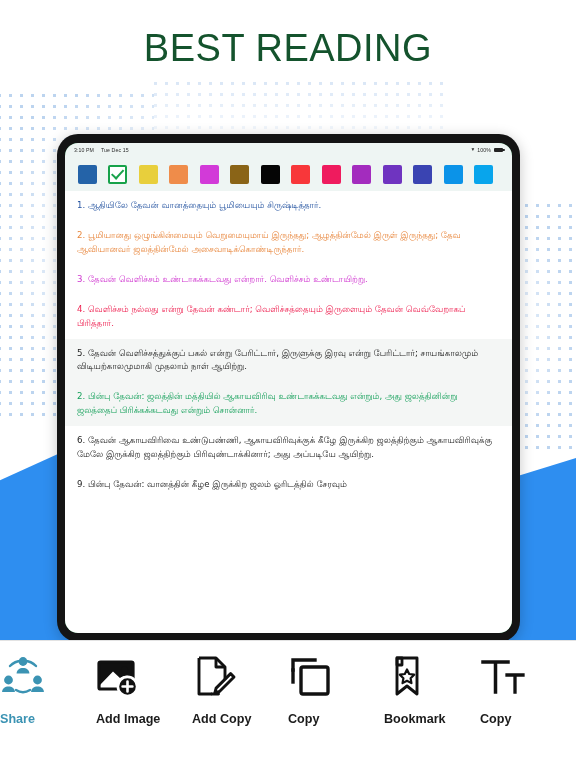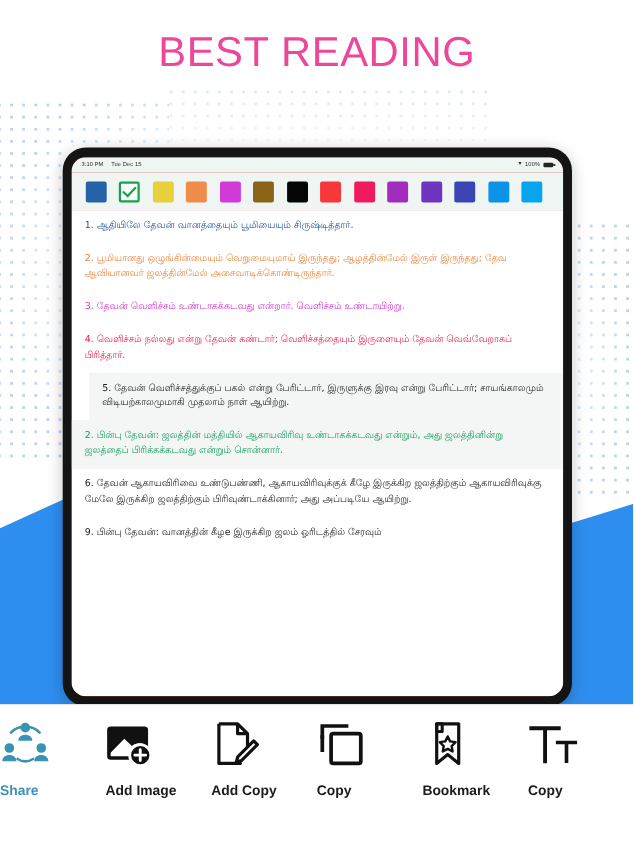--- a/index.html
+++ b/index.html
@@ -50,36 +50,36 @@
   }
 
   
   #headline {
     position:absolute; top:0; left:0; right:0; height:96px;
     display:flex; align-items:center; justify-content:center;
     z-index:3;
   }
   #headline .t {
     font-size:38px; letter-spacing:.5px; font-weight:400;
-    color:#ec4899;
+    color:#14532d;
   }
 
   
   #tablet {
     position:absolute; left:57px; top:134px;
     width:463px; height:508px;
     background:#141414;
     border-radius:21px;
     padding:9px 8px;
     z-index:2;
     box-shadow:0 3px 14px rgba(0,0,0,.22);
   }
   #screen {
     width:100%; height:100%;
-    background:#b91c1c;
+    background:#15803d;
     border-radius:13px;
     overflow:hidden;
     display:flex; flex-direction:column;
   }
 
   
   #statusbar {
     height:14px; flex:0 0 14px;
     background:#eef5f3;
     display:flex; align-items:center;
@@ -244,21 +244,21 @@
         <div class="sw-wrap">
           <div class="sw" style="background: rgb(8, 165, 236);"></div>
         </div>
       </div>
 
     <div id="reader">
         <div class="verse" style="color: rgb(36, 83, 160);">1. ஆதியிலே தேவன் வானத்தையும் பூமியையும் சிருஷ்டித்தார்.</div>
         <div class="verse" style="color: rgb(232, 134, 60);">2. பூமியானது ஒழுங்கின்மையும் வெறுமையுமாய் இருந்தது; ஆழத்தின்மேல் இருள் இருந்தது; தேவ ஆவியானவர் ஜலத்தின்மேல் அசைவாடிக்கொண்டிருந்தார்.</div>
         <div class="verse" style="color: rgb(207, 51, 207);">3. தேவன் வெளிச்சம் உண்டாகக்கடவது என்றார். வெளிச்சம் உண்டாயிற்று.</div>
         <div class="verse" style="color: rgb(238, 32, 80);">4. வெளிச்சம் நல்லது என்று தேவன் கண்டார்; வெளிச்சத்தையும் இருளையும் தேவன் வெவ்வேறாகப் பிரித்தார்.</div>
-        <div class="verse alt" style="color: rgb(35, 35, 35); margin-left: 16px;">5. தேவன் வெளிச்சத்துக்குப் பகல் என்று பேரிட்டார், இருளுக்கு இரவு என்று பேரிட்டார்; சாயங்காலமும் விடியற்காலமுமாகி முதலாம் நாள் ஆயிற்று.</div>
+        <div class="verse alt" style="color: rgb(35, 35, 35);">5. தேவன் வெளிச்சத்துக்குப் பகல் என்று பேரிட்டார், இருளுக்கு இரவு என்று பேரிட்டார்; சாயங்காலமும் விடியற்காலமுமாகி முதலாம் நாள் ஆயிற்று.</div>
         <div class="verse alt" style="color: rgb(20, 160, 90);">2. பின்பு தேவன்: ஜலத்தின் மத்தியில் ஆகாயவிரிவு உண்டாகக்கடவது என்றும், அது ஜலத்தினின்று ஜலத்தைப் பிரிக்கக்கடவது என்றும் சொன்னார்.</div>
         <div class="verse" style="color: rgb(35, 35, 35);">6. தேவன் ஆகாயவிரிவை உண்டுபண்ணி, ஆகாயவிரிவுக்குக் கீழே இருக்கிற ஜலத்திற்கும் ஆகாயவிரிவுக்கு மேலே இருக்கிற ஜலத்திற்கும் பிரிவுண்டாக்கினார்; அது அப்படியே ஆயிற்று.</div>
         <div class="verse" style="color: rgb(35, 35, 35);">9. பின்பு தேவன்: வானத்தின் கீழe இருக்கிற ஜலம் ஓரிடத்தில் சேரவும்</div>
       </div>
 
   </div>
 </div>
 
 <div id="toolbar">
     <div class="tool active">

